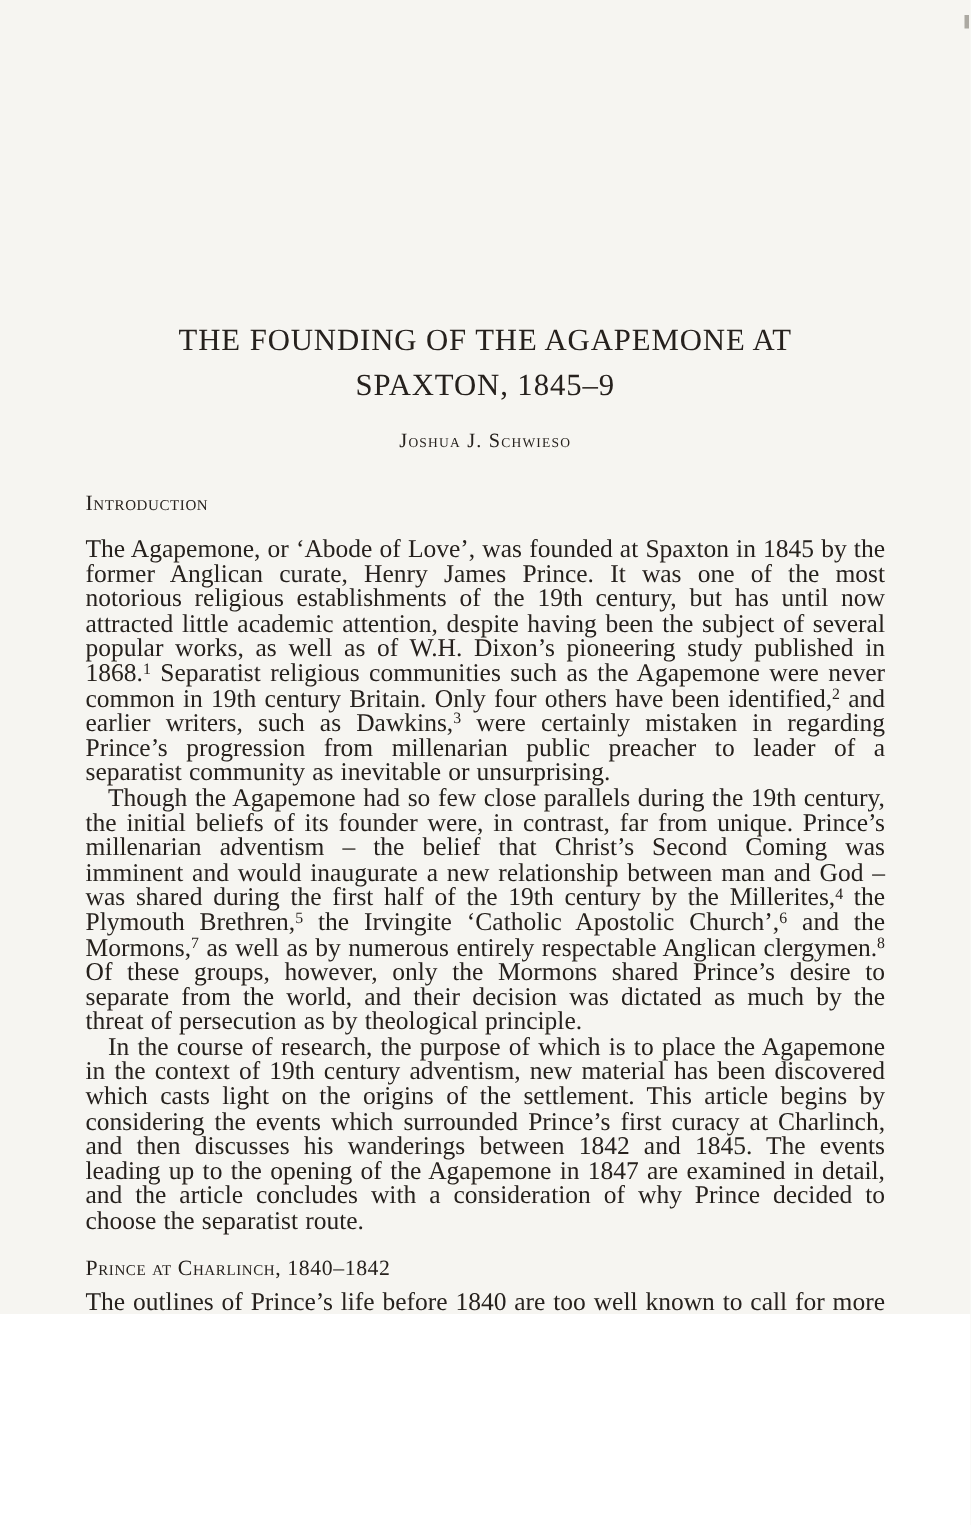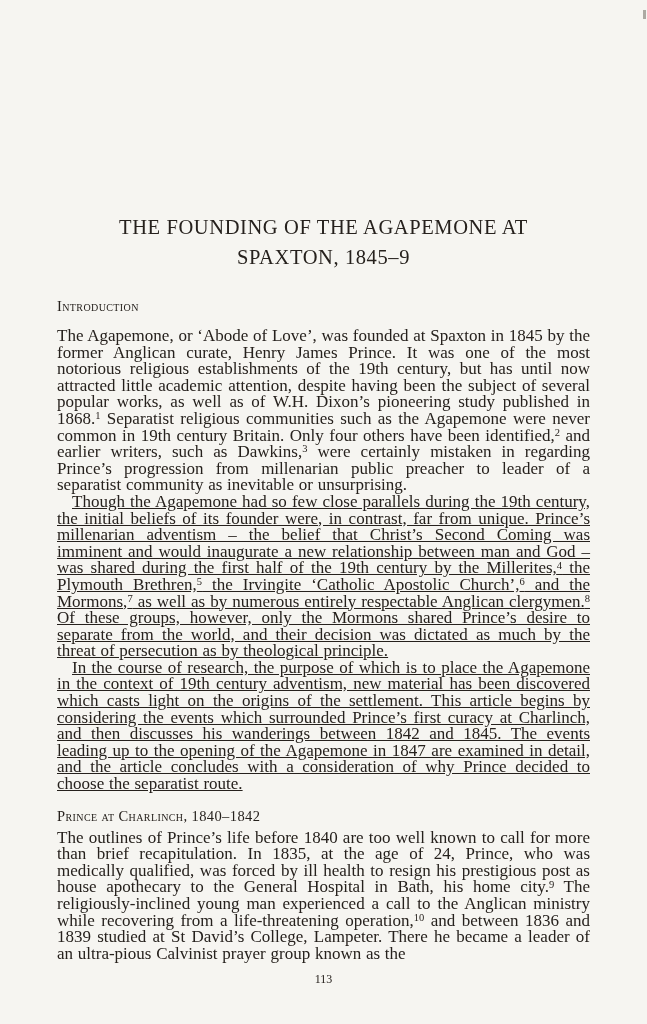--- a/index.html
+++ b/index.html
@@ -2,21 +2,21 @@
 <html><head>
 <meta charset="utf-8">
 <style>
   html, body {
     margin: 0;
     padding: 0;
   }
   .page {
     position: relative;
     width: 647px;
-    height: 1024px;
+    height: 876px;
     background: #f6f5f1;
     color: #26211d;
     font-family: "Liberation Serif", "DejaVu Serif", serif;
     overflow: hidden;
   }
   .scan-artifact {
     position: absolute;
     top: 10px;
     right: 1px;
     width: 3px;
@@ -63,21 +63,20 @@
   }
   p.para {
     margin: 0;
     font-size: 17px;
     line-height: 16.6px;
     text-align: justify;
     word-spacing: 0.5px;
   }
   p.para.indent {
     text-indent: 15px;
-    text-decoration: underline;
   }
   p.para sup {
     font-size: 0.62em;
     line-height: 0;
     position: relative;
     top: -0.45em;
     vertical-align: baseline;
   }
   .page-number {
     margin-top: 9px;
@@ -92,20 +91,21 @@
 <div class="page">
   <div class="scan-artifact"></div>
 
   <div class="content">
 
     <div class="title-block">
       <div>THE FOUNDING OF THE AGAPEMONE AT</div>
       <div>SPAXTON, 1845–9</div>
     </div>
 
+    <div class="byline">Joshua J. Schwieso</div>
 
     <div class="section-heading first">Introduction</div>
 
     <div class="body-copy">
       <p class="para">The Agapemone, or ‘Abode of Love’, was founded at Spaxton in 1845 by the former Anglican curate, Henry James Prince. It was one of the most notorious religious establishments of the 19th century, but has until now attracted little academic attention, despite having been the subject of several popular works, as well as of W.H. Dixon’s pioneering study published in 1868.<sup>1</sup> Separatist religious communities such as the Agapemone were never common in 19th century Britain. Only four others have been identified,<sup>2</sup> and earlier writers, such as Dawkins,<sup>3</sup> were certainly mistaken in regarding Prince’s progression from millenarian public preacher to leader of a separatist community as inevitable or unsurprising.</p>
       <p class="para indent">Though the Agapemone had so few close parallels during the 19th century, the initial beliefs of its founder were, in contrast, far from unique. Prince’s millenarian adventism – the belief that Christ’s Second Coming was imminent and would inaugurate a new relationship between man and God – was shared during the first half of the 19th century by the Millerites,<sup>4</sup> the Plymouth Brethren,<sup>5</sup> the Irvingite ‘Catholic Apostolic Church’,<sup>6</sup> and the Mormons,<sup>7</sup> as well as by numerous entirely respectable Anglican clergymen.<sup>8</sup> Of these groups, however, only the Mormons shared Prince’s desire to separate from the world, and their decision was dictated as much by the threat of persecution as by theological principle.</p>
       <p class="para indent">In the course of research, the purpose of which is to place the Agapemone in the context of 19th century adventism, new material has been discovered which casts light on the origins of the settlement. This article begins by considering the events which surrounded Prince’s first curacy at Charlinch, and then discusses his wanderings between 1842 and 1845. The events leading up to the opening of the Agapemone in 1847 are examined in detail, and the article concludes with a consideration of why Prince decided to choose the separatist route.</p>
     </div>
 
     <div class="section-heading second">Prince at Charlinch, 1840–1842</div>

